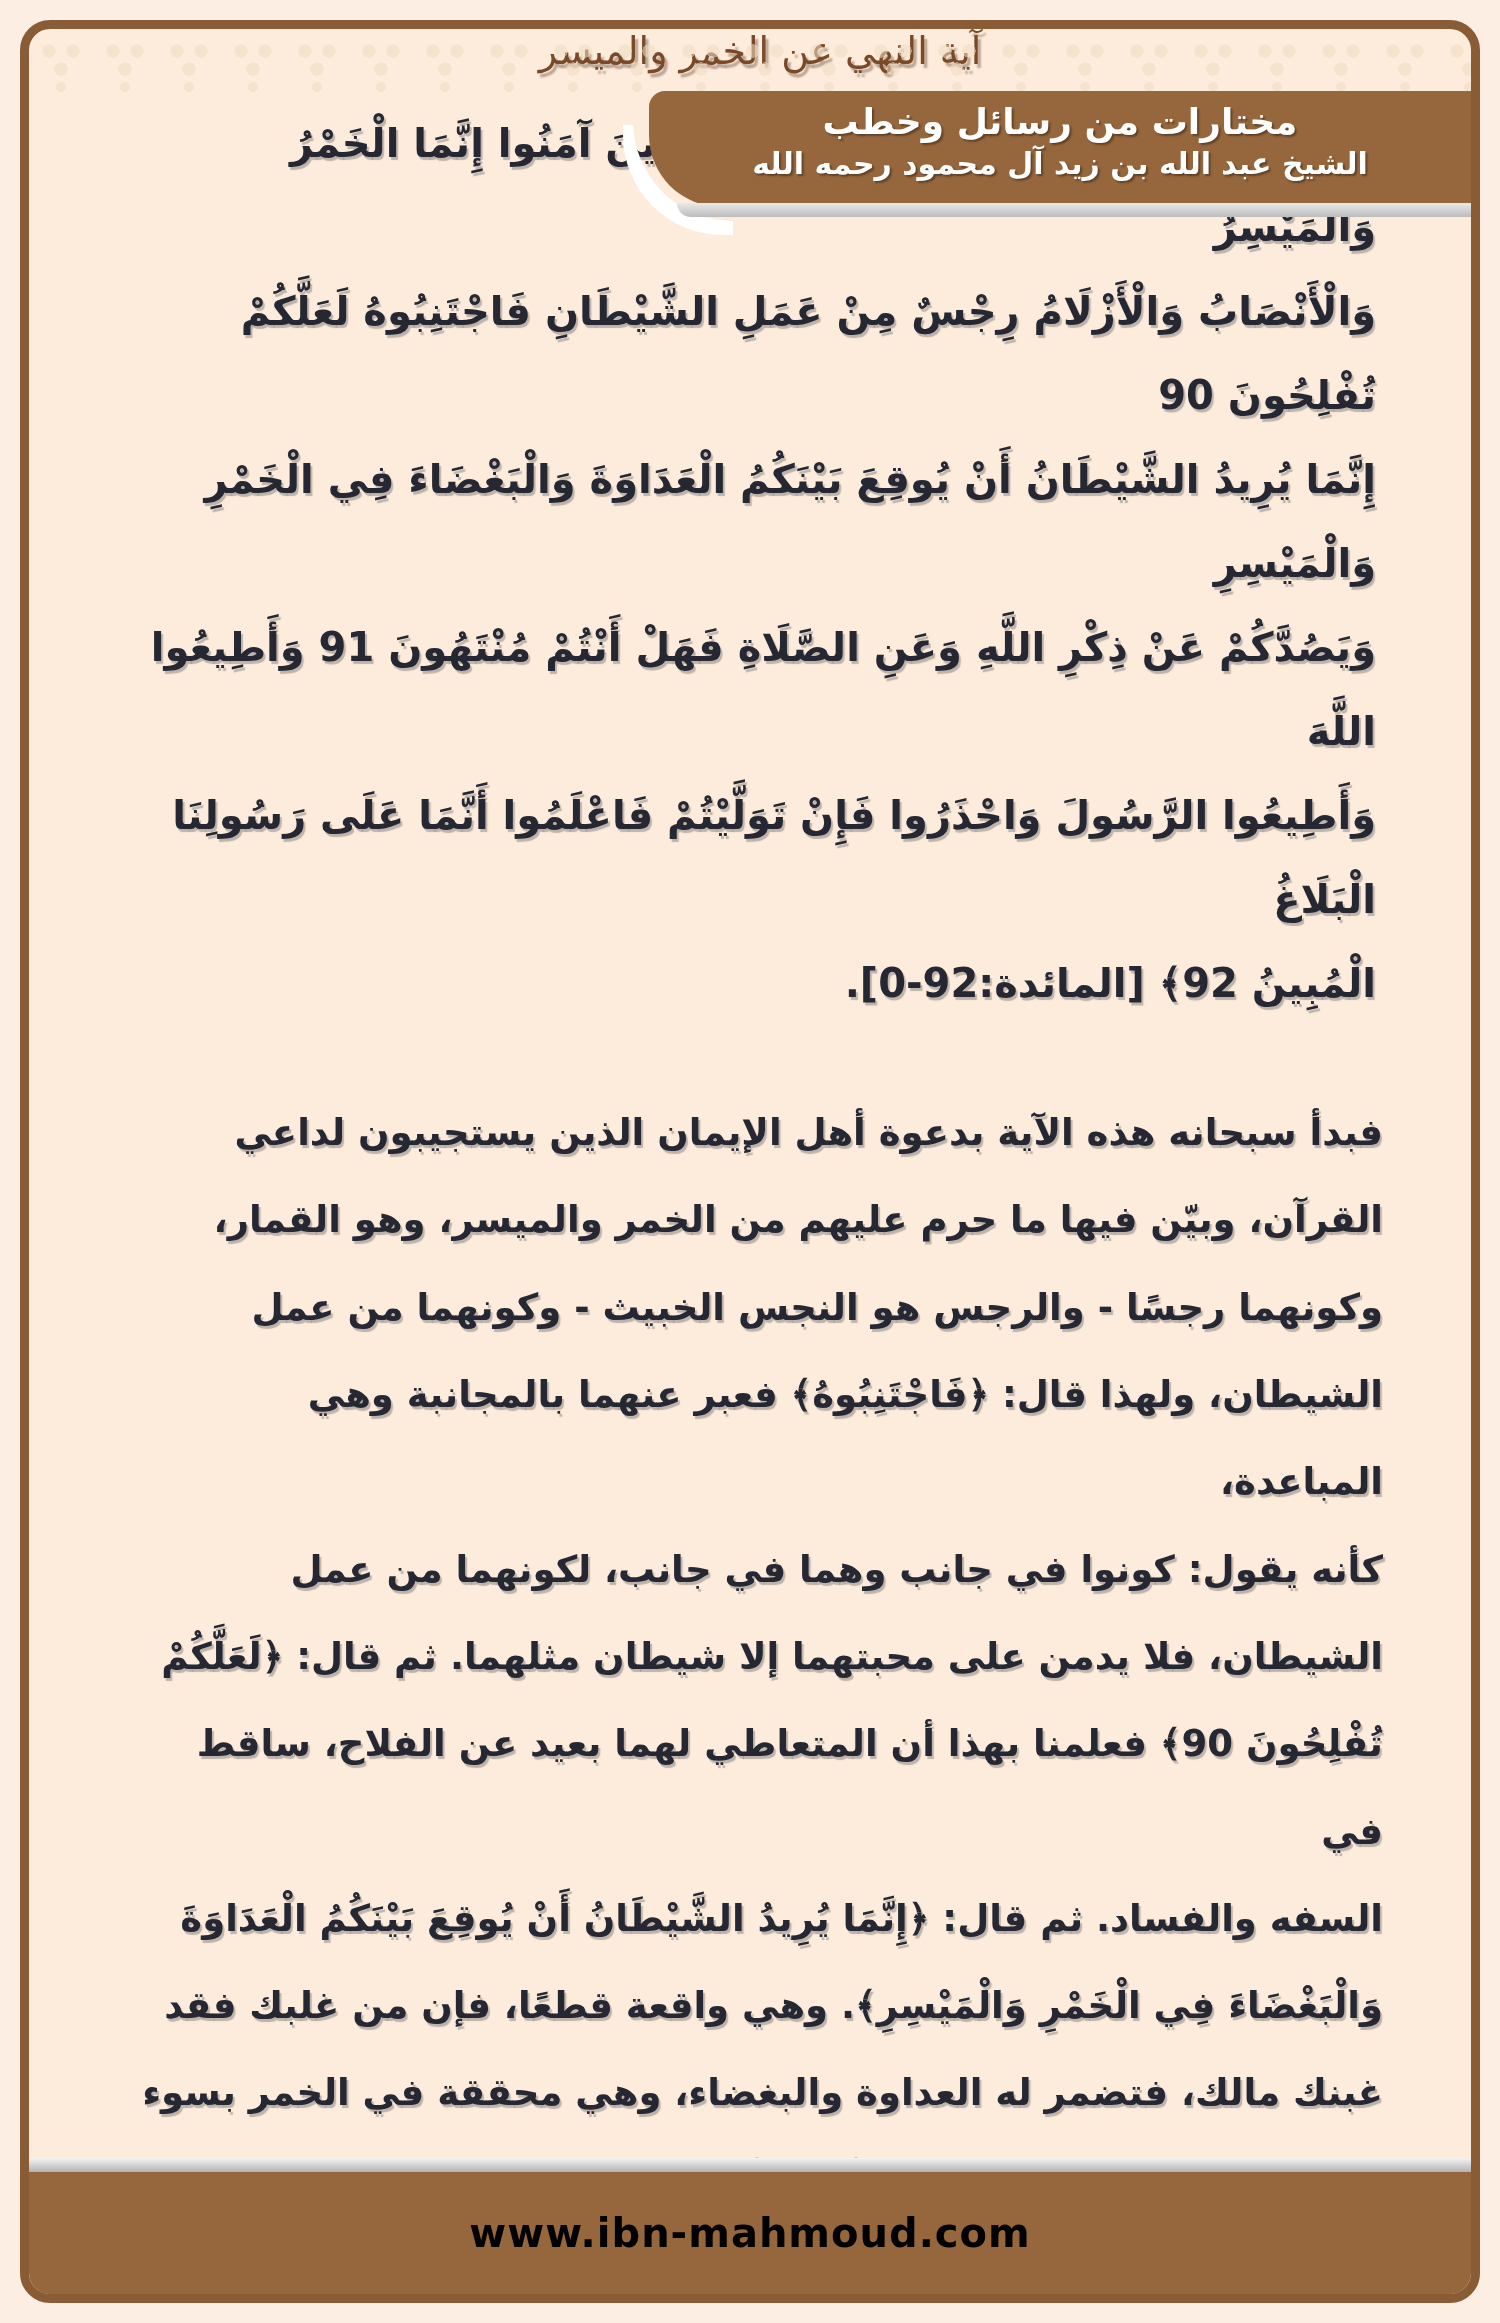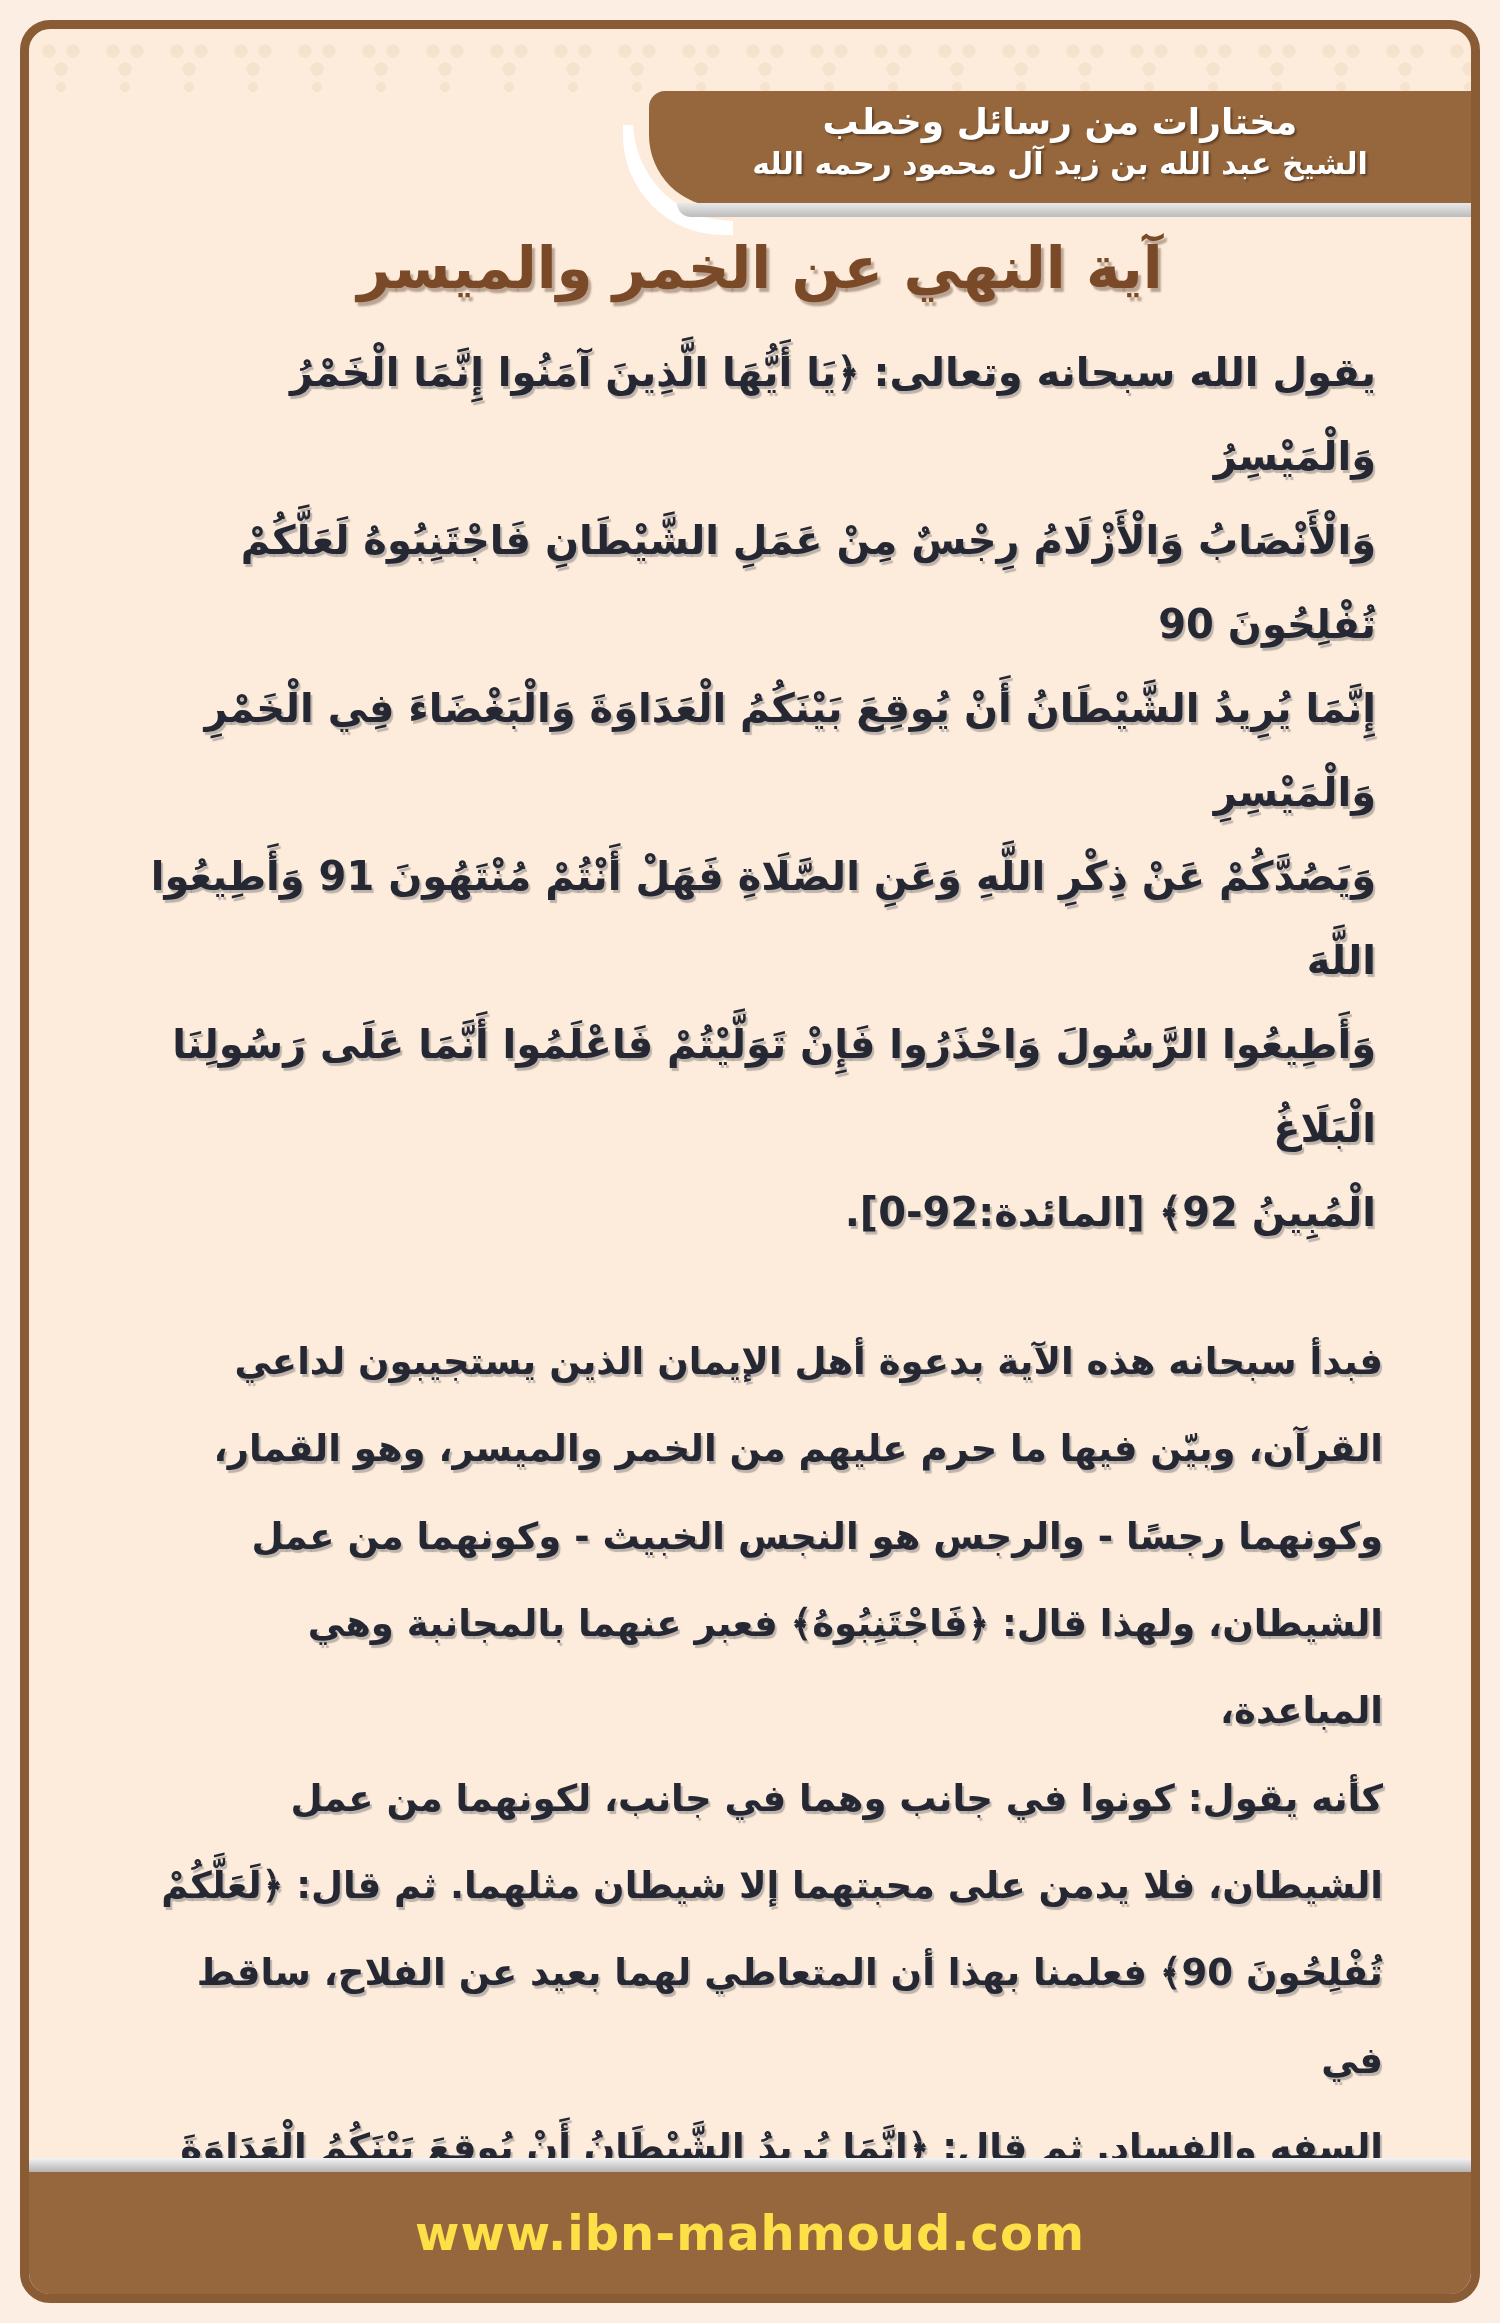--- a/index.html
+++ b/index.html
@@ -70,24 +70,23 @@
     font-size:36px;font-weight:bold;
     margin-top:10px;
     text-shadow:2px 2px 2px rgba(0,0,0,.35);
   }
   .header-line2{
     font-size:30px;font-weight:bold;
     margin-top:4px;
     text-shadow:2px 2px 2px rgba(0,0,0,.35);
   }
   .page-title{
-    margin-top:205px;
     text-align:center;
-    font-size:58px;
-    font-weight:bold;
+    font-size:38px;
+    font-weight:normal;
     color:#7a4a28;
     text-shadow:3px 4px 2px rgba(60,30,10,.35);
   }
   .verse-block{
     margin:28px 95px 0 95px;
     font-size:40px;
     font-weight:bold;
     color:#252833;
     line-height:2.1;
     text-align:right;
@@ -109,22 +108,22 @@
     left:0;right:0;bottom:122px;height:14px;
     background:linear-gradient(to bottom,#f4f4f4,#b3b3b3);
   }
   .footer-bar{
     position:absolute;
     left:0;right:0;bottom:0;height:122px;
     background:#96663c;
     display:flex;align-items:center;justify-content:center;
   }
   .website{
-    color:#fde047;
-    font-size:48px;
+    color:#000000;
+    font-size:40px;
     font-weight:bold;
     direction:ltr;
     letter-spacing:1px;
   }
 </style>
 </head>
 <body>
 
 <div class="frame">
 

